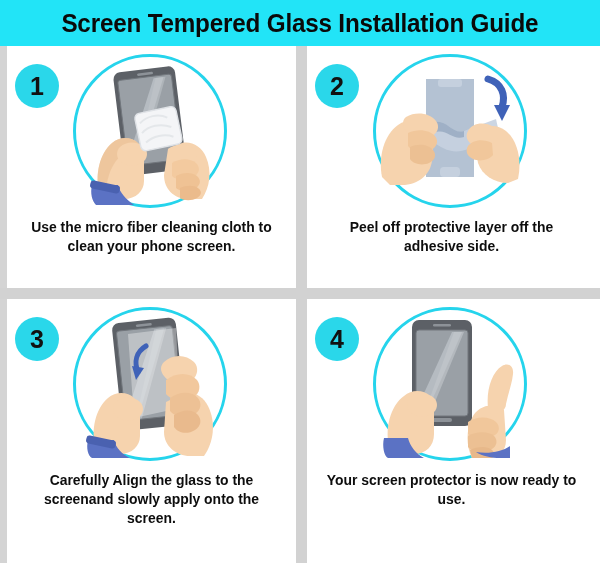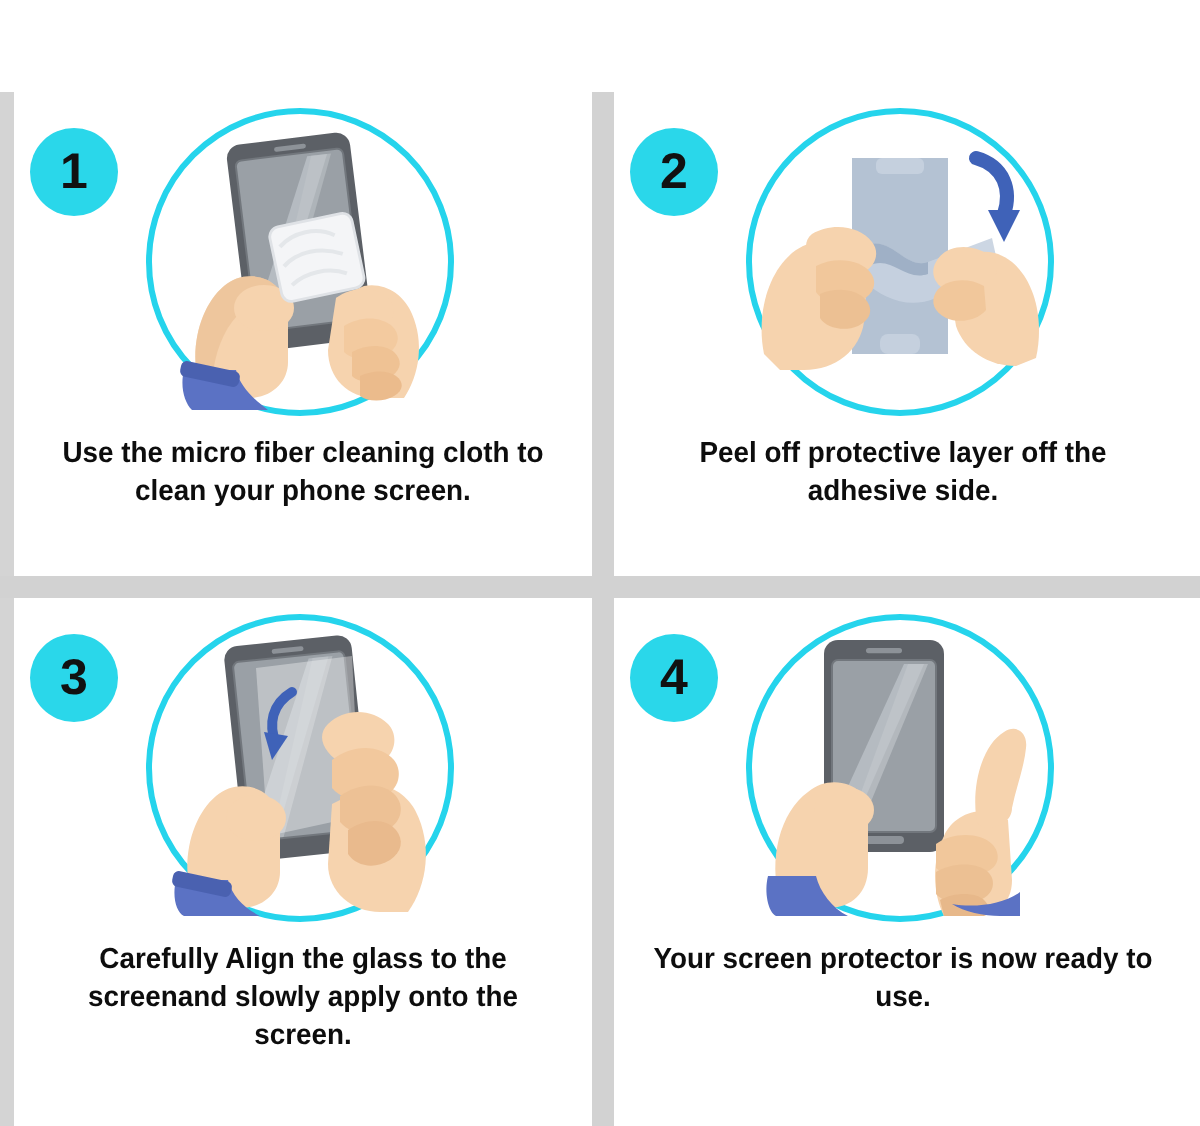--- a/index.html
+++ b/index.html
@@ -128,20 +128,23 @@
     color: #0d0d0d;
     line-height: 1.32;
     transform: scaleX(0.96);
   }
 </style>
 </head>
 <body>
 
 <div id="page">
 
+  <div id="header-bar">
+    <div id="header-title">Screen Tempered Glass Installation Guide</div>
+  </div>
 
   <div id="edge-left" class="edge-strip"></div>
   <div id="divider-vertical"></div>
   <div id="divider-horizontal"></div>
 
   <div class="step-cell" id="step-cell-1">
     <div class="step-badge">
       <span class="step-badge-number">1</span>
     </div>
 

